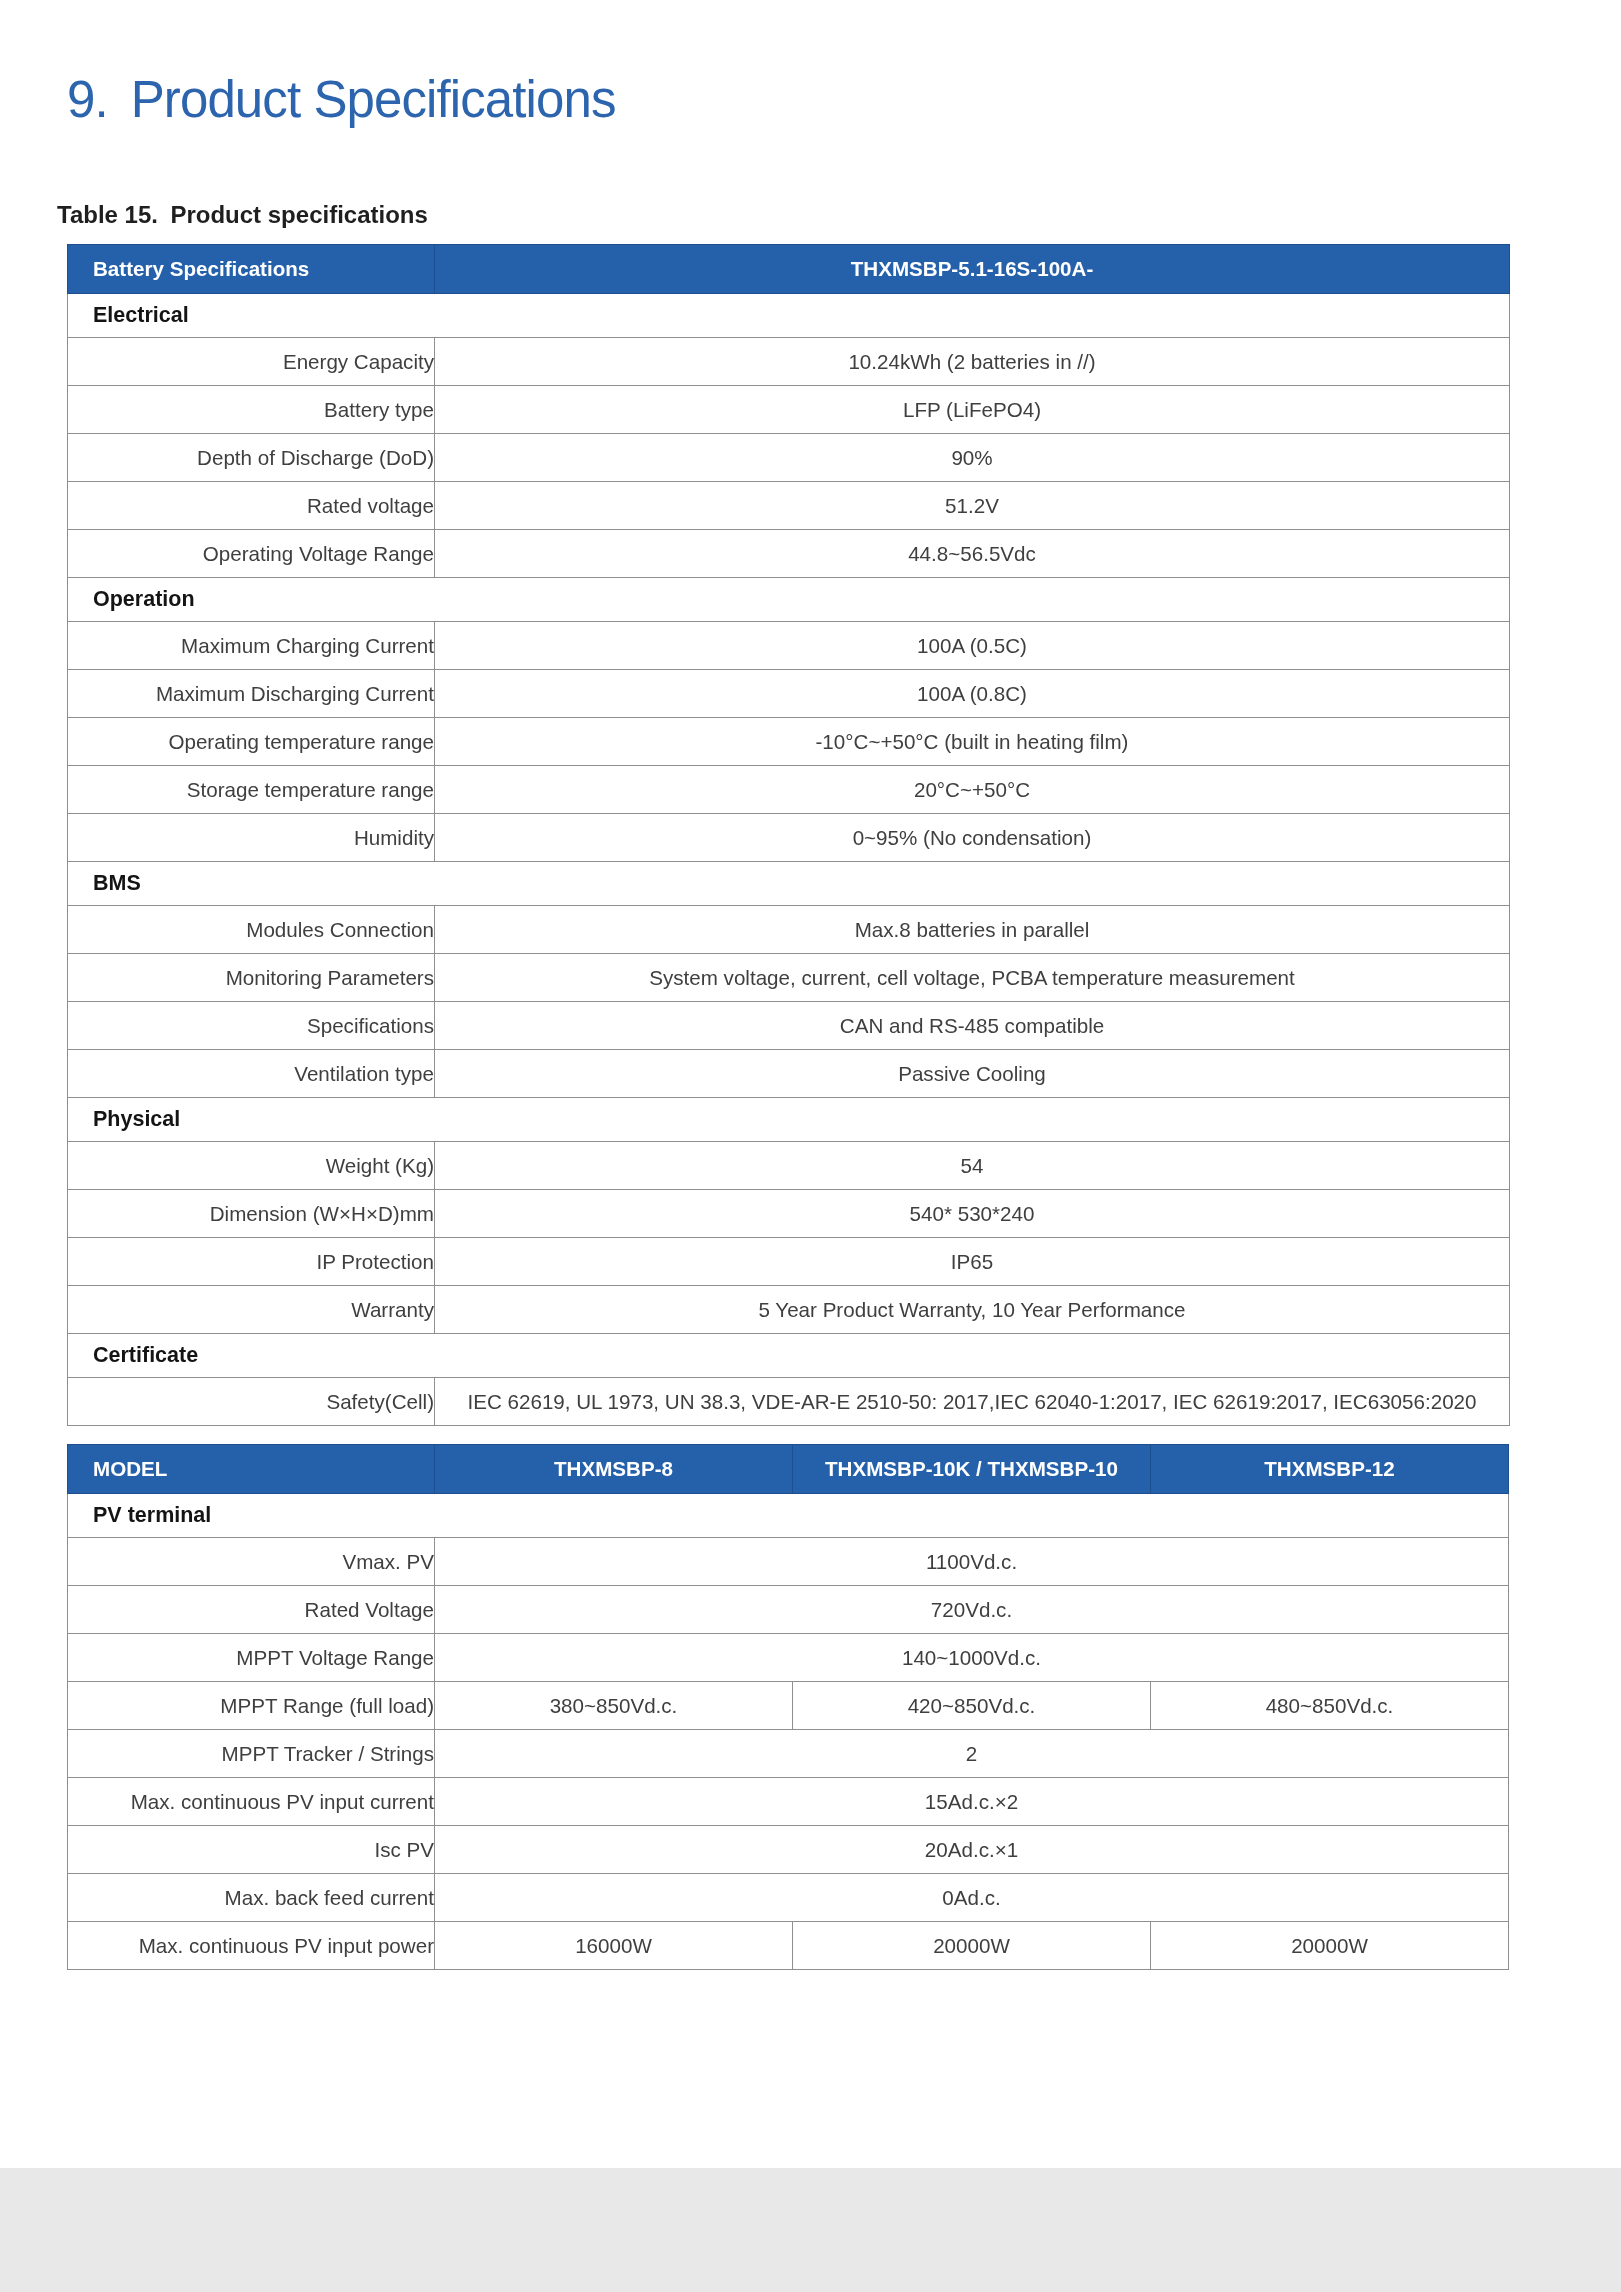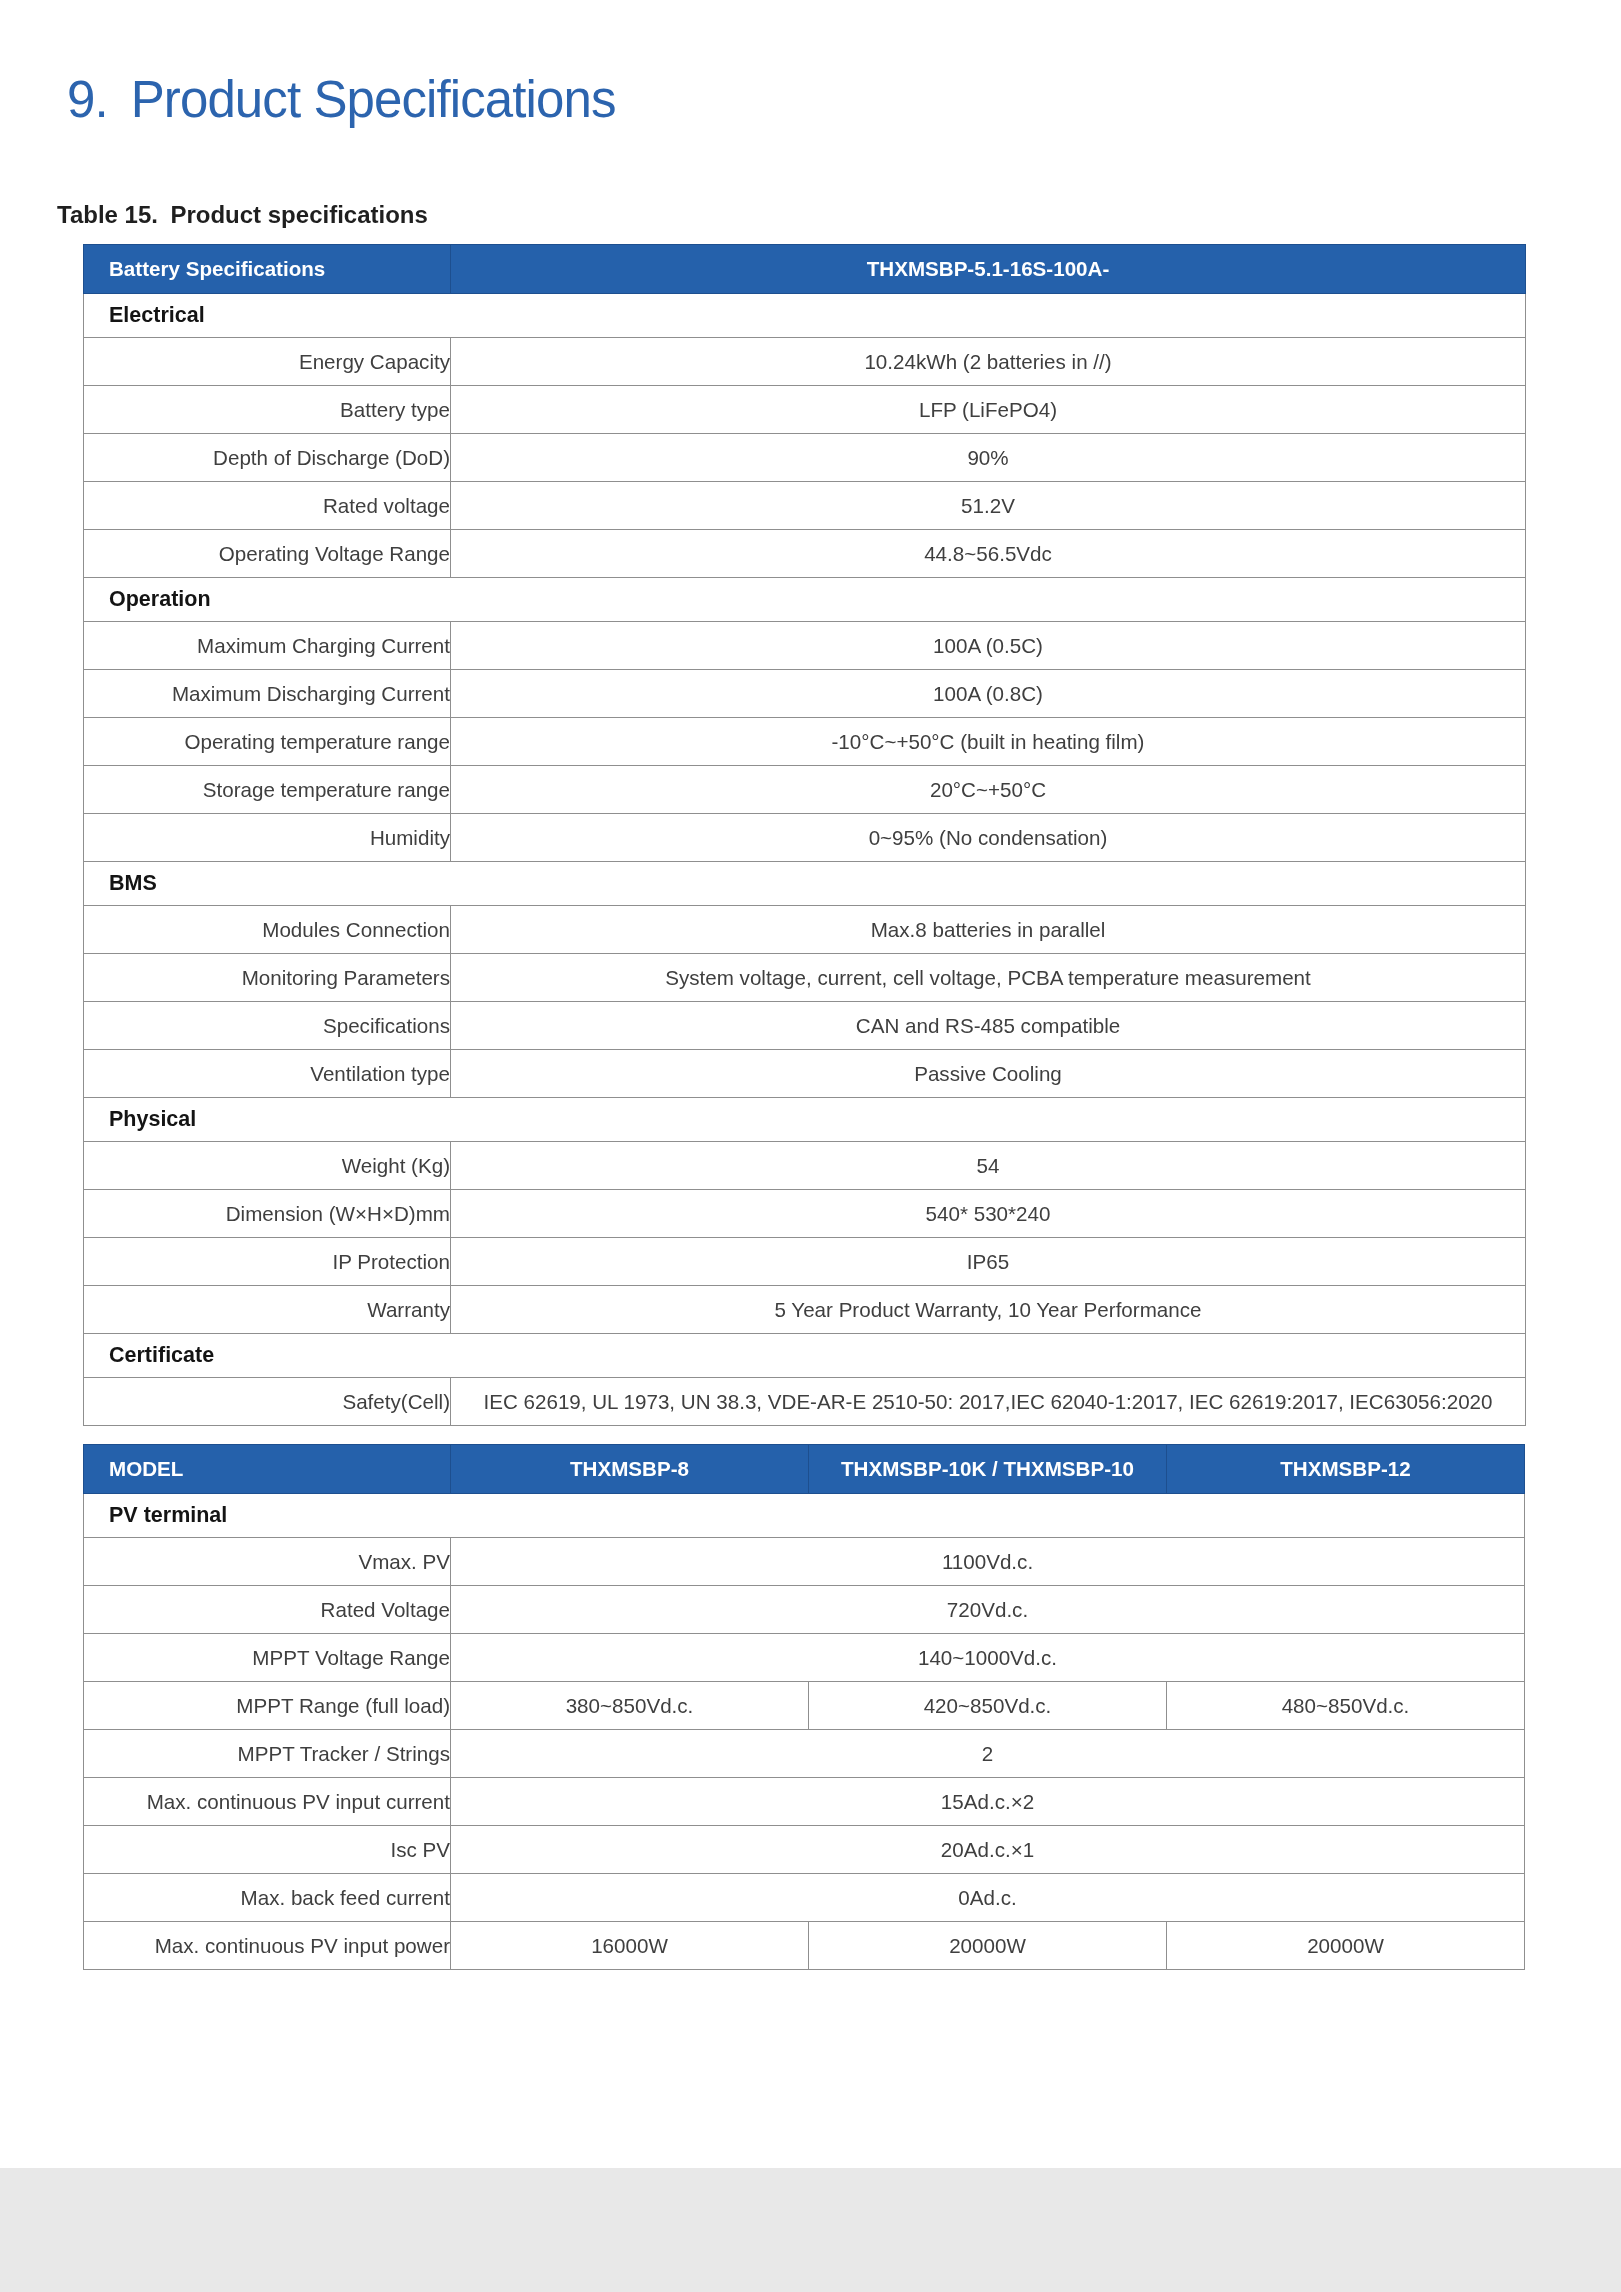--- a/index.html
+++ b/index.html
@@ -17,21 +17,21 @@
     white-space:nowrap;
   }
   .doc-title .t-num{margin-right:23px;}
   .table-caption{
     position:absolute;left:57px;top:201px;
     font-size:24px;font-weight:700;color:#1f1f1f;
     white-space:nowrap;
   }
   .table-caption .c-txt{margin-left:12.5px;}
   table.spec-table{
-    position:absolute;left:83px;
+    position:absolute;left:67px;
     width:1442px;
     border-collapse:collapse;table-layout:fixed;
   }
   #battery-table{top:244px;}
   #model-table{top:1444px;}
   .spec-table td,.spec-table th{
     border:0.9px solid #8f8f8f;
     padding:0;
     overflow:hidden;white-space:nowrap;
   }

